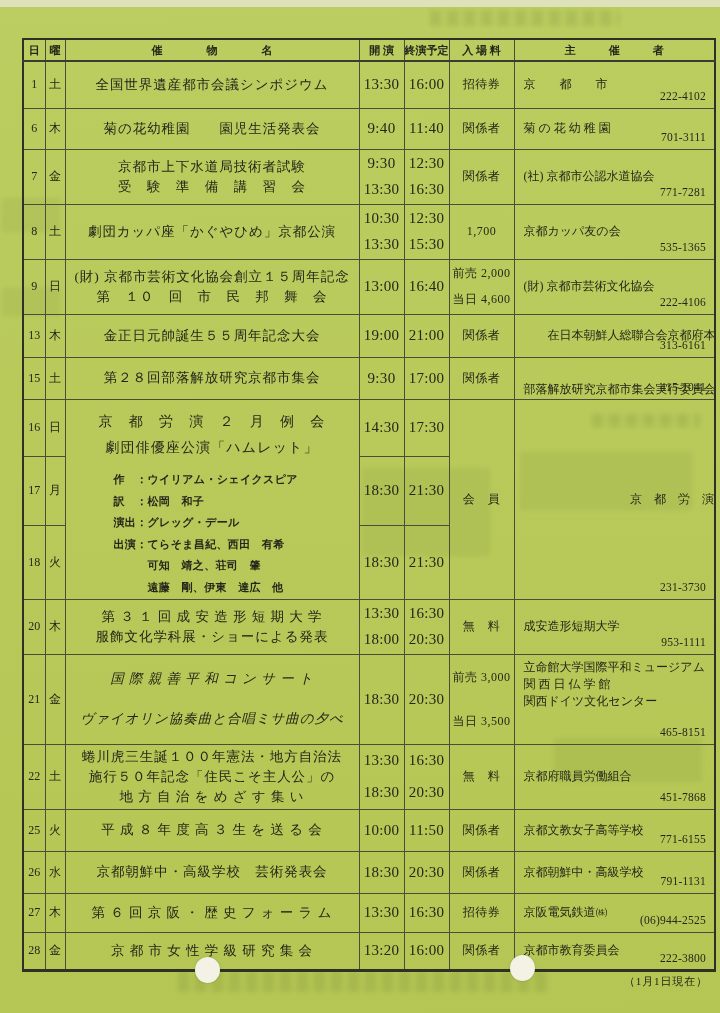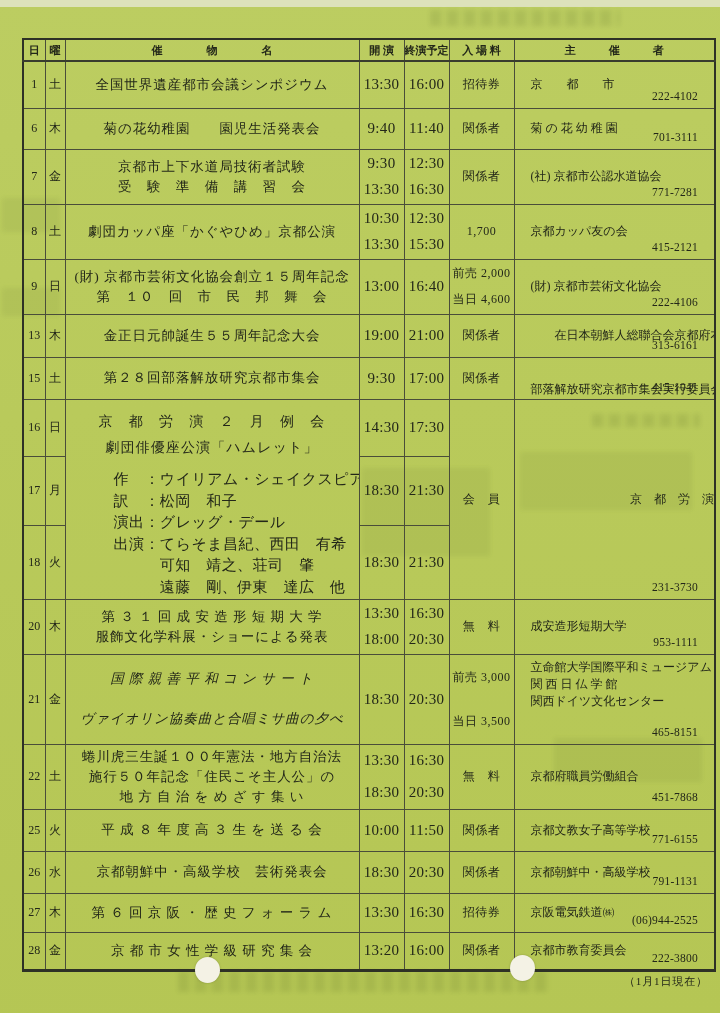--- a/index.html
+++ b/index.html
@@ -24,34 +24,34 @@
   .sched thead th{
     height:20px; font-size:11px; font-weight:bold; text-align:center;
     white-space:pre; border-bottom:2px solid #393c2e; letter-spacing:0;
   }
   .td-day,.td-wd{text-align:center; font-size:12px;}
   .ev{display:flex; flex-direction:column; justify-content:center; align-items:center;
       font-size:13.5px; letter-spacing:.07em; line-height:20px; text-align:center;}
   .ev .ln{white-space:pre; min-height:20px;}
   .ev-big{box-sizing:border-box; padding-top:9px; text-align:center; font-size:14px; letter-spacing:.08em;}
   .ev-big .bln{line-height:26px; white-space:pre;}
-  .credits{margin-top:8px; text-align:left; padding-left:48px; font-size:15px;
-           line-height:21.5px; letter-spacing:.03em;}
+  .credits{margin-top:8px; text-align:left; padding-left:48px; font-size:11px;
+           line-height:21.5px; letter-spacing:.03em;font-weight:bold;}
   .credits .cln{white-space:pre; min-height:21.5px;}
   .tm{display:flex; flex-direction:column; justify-content:space-around; align-items:center;
       font-size:15px; letter-spacing:.02em;}
   .tm .ln{white-space:pre;}
   .fee{display:flex; flex-direction:column; justify-content:space-around; align-items:center;
        font-size:12px; letter-spacing:.04em;}
   .fee .ln{white-space:pre;}
   .org{position:relative; box-sizing:border-box; display:flex; flex-direction:column;
-       justify-content:center; padding-left:16px; font-size:12px; line-height:17px; letter-spacing:0;}
+       justify-content:center; padding-left:9px; font-size:12px; line-height:17px; letter-spacing:0;}
   .org.top{justify-content:flex-start; padding-top:4px;}
   .org .ln{white-space:pre;}
-  .phone{position:absolute; right:16px; bottom:2px; font-size:11.5px; letter-spacing:.02em;}
+  .phone{position:absolute; right:8px; bottom:2px; font-size:11.5px; letter-spacing:.02em;}
   .footer-note{position:absolute; top:974px; right:12px; font-size:11px; letter-spacing:.08em; white-space:pre;}
   .punch-hole{position:absolute; width:25px; height:26px; border-radius:50%;
               background:#f4f2e5; box-shadow:0 0 2px rgba(60,70,30,.35); z-index:6;}
   .hole-left{left:195px; top:957px;}
   .hole-right{left:510px; top:955px;}
   .ghost{position:absolute; filter:blur(2.5px); opacity:.8; pointer-events:none;}
   .gtext{background:repeating-linear-gradient(90deg, rgba(70,90,28,.16) 0 11px, rgba(70,90,28,.02) 11px 17px);}
   .gblock{background:rgba(72,92,30,.10);}
   .g1{left:430px; top:10px; width:190px; height:16px;}
   .g2{left:592px; top:414px; width:108px; height:13px;}
@@ -214,21 +214,21 @@
             </div>
           </td>
           <td>
             <div class="fee" style="height: 53px;">
               <div class="ln">1,700</div>
             </div>
           </td>
           <td>
             <div class="org" style="height: 53px;">
               <div class="ln">京都カッパ友の会</div>
-              <div class="phone">415-2121</div>
+              <div class="phone">535-1365</div>
             </div>
           </td>
         </tr>
         <tr style="height: 55px;">
           <td class="td-day"><span>9</span></td>
           <td class="td-wd"><span>日</span></td>
           <td>
             <div class="ev" style="height: 53px;">
               <div class="ln">(財) 京都市芸術文化協会創立１５周年記念</div>
               <div class="ln">第　１０　回　市　民　邦　舞　会</div>

